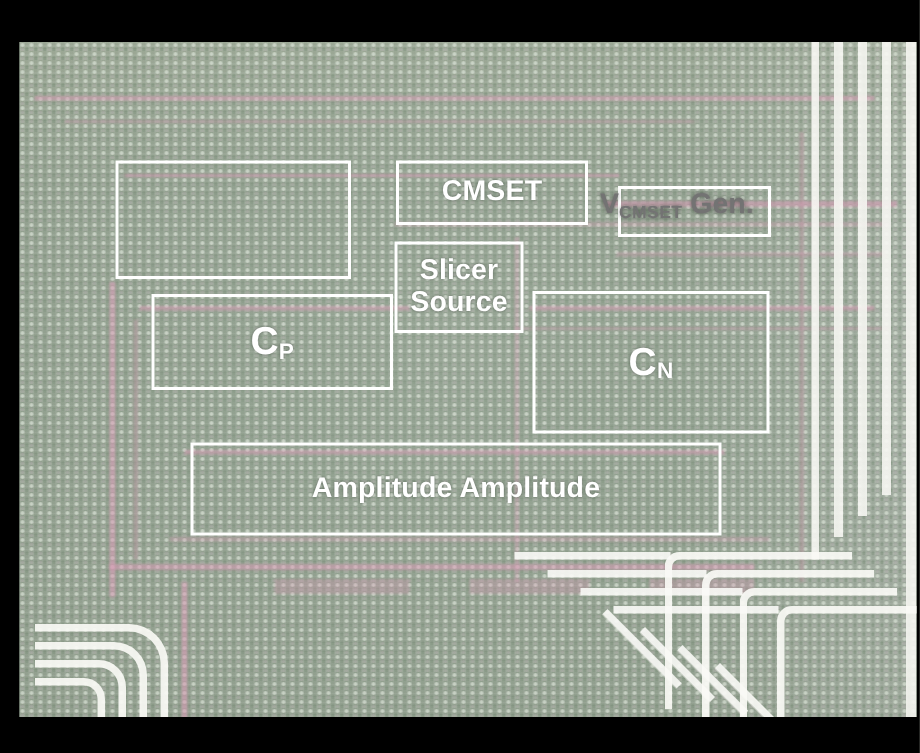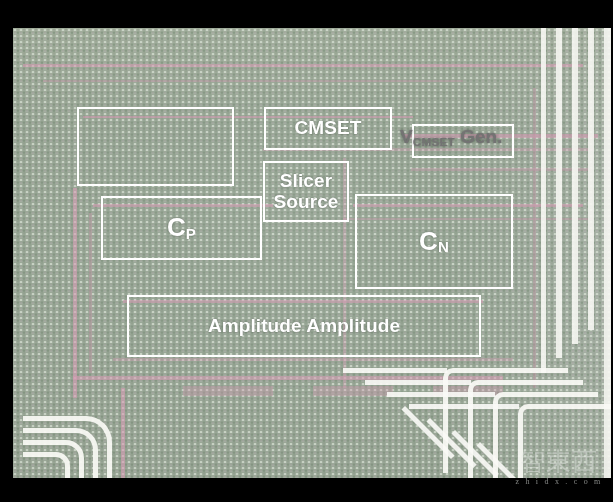--- a/index.html
+++ b/index.html
@@ -268,18 +268,14 @@
     <div class="anno-box blk-sub" style="left:355px; top:194px; width:158px; height:95px; font-size:26px;">
       <span><span>C</span><sub>N</sub></span>
     </div>
 
     <div class="anno-box" style="left:127px; top:295px; width:354px; height:62px; font-size:19px;">
       <span>Amplitude Amplitude</span>
     </div>
 
   </div>
 
-  <div id="watermark">
-    <div class="wm-cn">智東西</div>
-    <div class="wm-url">z h i d x . c o m</div>
-  </div>
 
 </div>
 
 </body></html>

